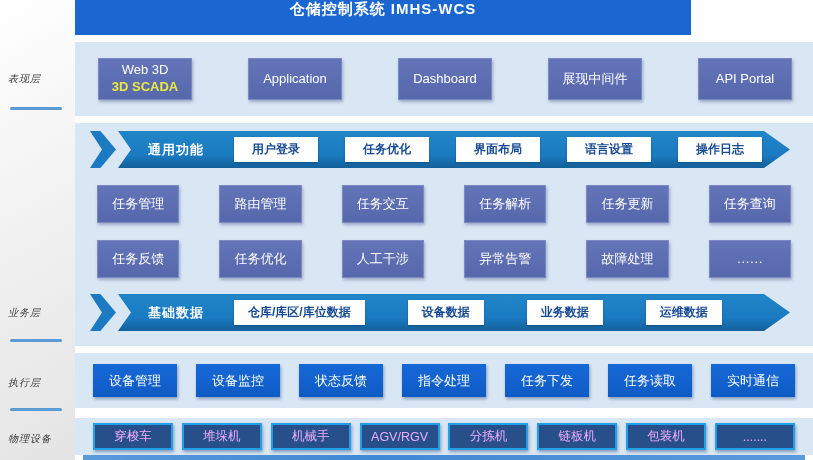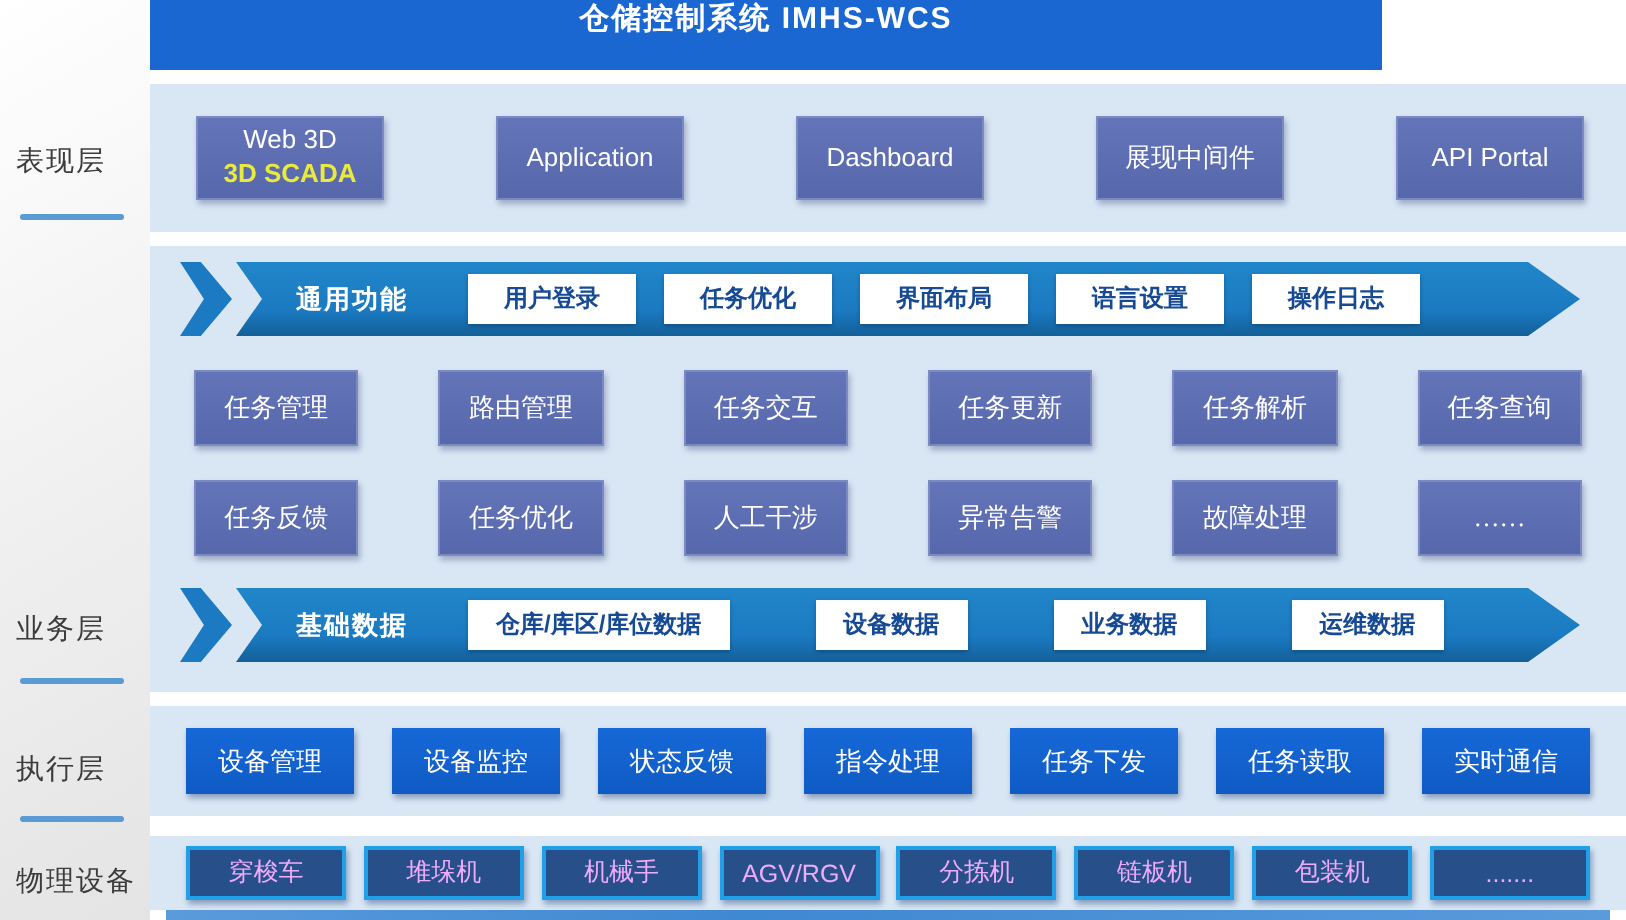--- a/index.html
+++ b/index.html
@@ -2,21 +2,21 @@
 <html><head>
 <meta charset="utf-8">
 <style>
   * { box-sizing: border-box; margin: 0; padding: 0; }
   body { background: #ffffff; font-family: "Liberation Sans", sans-serif; }
   .stage { position: relative; width: 813px; height: 460px; background: #ffffff; overflow: hidden; }
 
   
   .sidebar { position: absolute; left: 0; top: 0; width: 75px; height: 460px;
              background: linear-gradient(150deg, #ffffff 0%, #f2f2f2 45%, #e4e4e4 100%); }
-  .side-label { position: absolute; left: 8px; font-size: 14px; color: #3c3c3c; letter-spacing: 1px; white-space: nowrap; }
+  .side-label { position: absolute; left: 8px; font-size: 10px; color: #3c3c3c; letter-spacing: 1px; white-space: nowrap; font-style: italic; }
   .side-underline { position: absolute; left: 10px; width: 52px; height: 3px; background: #5b9bd5; border-radius: 2px; }
 
   
   .main { position: absolute; left: 75px; top: 0; width: 738px; height: 460px; }
 
   .header-bar { position: absolute; left: 0; top: 0; width: 616px; height: 35px;
                 background: #1b67d2; display: flex; align-items: flex-start; justify-content: center; }
   .header-bar span { color: #ffffff; font-weight: bold; font-size: 15px; letter-spacing: 1px; }
 
   .panel { position: absolute; left: 0; width: 738px; background: #d9e7f5; }
@@ -46,21 +46,21 @@
   .banner-1 { top: 8px; }
   .banner-2 { top: 171px; }
   .chev { position: absolute; left: 0; top: 0; width: 26px; height: 100%;
           background: #1b7ac1;
           clip-path: polygon(0% 0%, 40% 0%, 100% 50%, 40% 100%, 0% 100%, 46% 50%); }
   .banner-body { position: absolute; left: 28px; right: 0; top: 0; bottom: 0;
                  background: linear-gradient(180deg, #2186c9 0%, #1b7ac1 65%, #136099 100%);
                  clip-path: polygon(0 0, calc(100% - 26px) 0, 100% 50%, calc(100% - 26px) 100%, 0 100%, 13px 50%);
                  display: flex; align-items: center; padding-left: 30px; }
   .banner-label { color: #ffffff; font-weight: bold; font-size: 13px; letter-spacing: 1px; margin-right: 30px; white-space: nowrap; }
-  .banner-items { display: flex; align-items: center; gap: 14px; }
+  .banner-items { display: flex; align-items: center; gap: 27px; }
   .banner-2 .banner-items { gap: 43px; }
   .banner-item { background: #ffffff; color: #174a94; font-weight: bold; font-size: 12px;
                  padding: 4px 18px; white-space: nowrap; box-shadow: 0 1px 2px rgba(0,30,70,.35); }
   .banner-2 .banner-item { padding: 4px 14px; }
 
   
   .exec-box { width: 84px; height: 33px; background: linear-gradient(180deg, #1668d8, #0f5bc4);
               box-shadow: 1px 2px 3px rgba(10,40,100,.4); color: #ffffff; font-size: 13px;
               display: flex; align-items: center; justify-content: center; white-space: nowrap; }
 
@@ -130,23 +130,23 @@
       </div>
 
       <div class="biz-row row1">
 
           <div class="mod-box">任务管理</div>
 
           <div class="mod-box">路由管理</div>
 
           <div class="mod-box">任务交互</div>
 
+          <div class="mod-box">任务解析</div>
+
           <div class="mod-box">任务更新</div>
-
-          <div class="mod-box">任务解析</div>
 
           <div class="mod-box">任务查询</div>
         </div>
 
       <div class="biz-row row2">
 
           <div class="mod-box">任务反馈</div>
 
           <div class="mod-box">任务优化</div>
 

